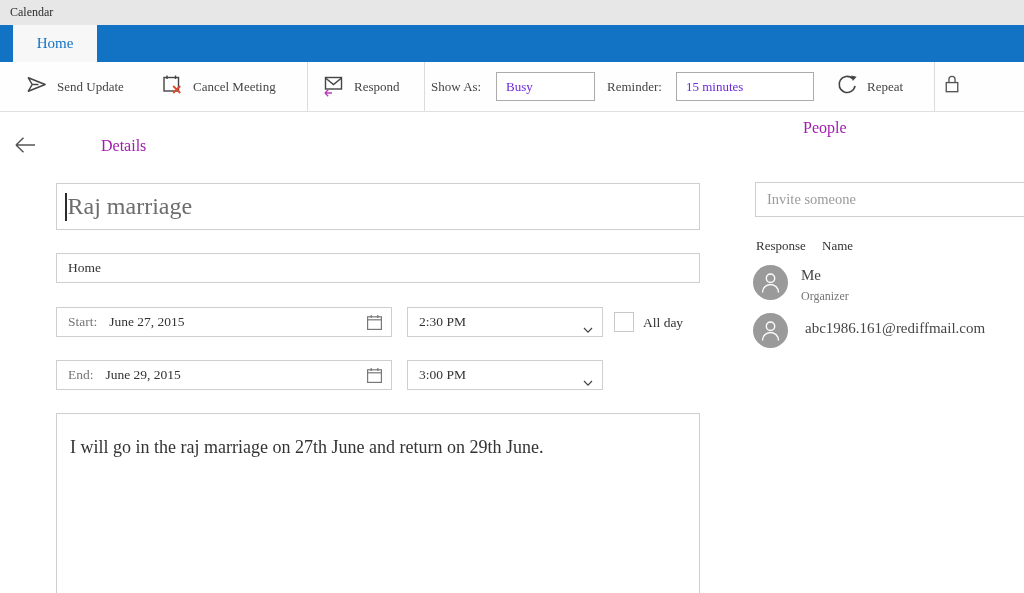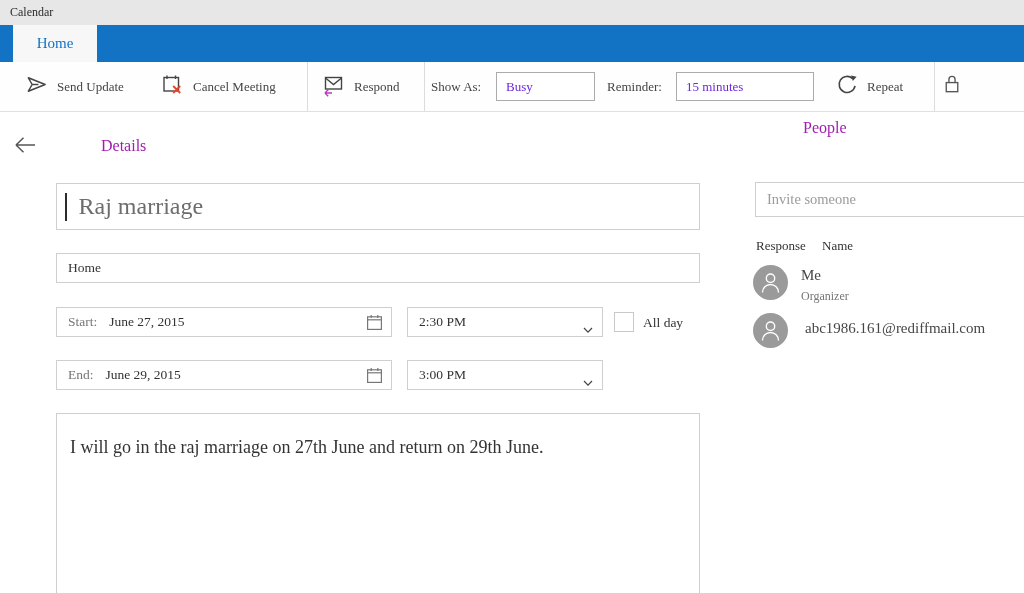--- a/index.html
+++ b/index.html
@@ -27,21 +27,21 @@
     position:absolute;top:10px;height:27px;background:#fff;border:1px solid #ababab;
     font-size:13px;color:#6d28d9;line-height:27px;padding-left:9px;box-sizing:content-box;
   }
   
   .heading{position:absolute;font-size:16px;color:#a21caf;margin-left:48px;}
   .field{position:absolute;background:#fff;border:1px solid #cfcfcf;box-sizing:border-box;}
   .field .val{font-size:13.5px;color:#333;}
   .field .glabel{font-size:13.5px;color:#767676;}
   .titlefield{display:flex;align-items:center;}
   .titlefield .cursor{width:1.5px;height:28px;background:#2b2b2b;margin-left:8px;}
-  .titlefield .bigval{font-size:24px;color:#6d6d6d;margin-left:12px;white-space:nowrap;text-align:right;}
+  .titlefield .bigval{font-size:24px;color:#6d6d6d;margin-left:1px;white-space:nowrap;text-align:right;}
   .rowfield{display:flex;align-items:center;}
   .selectbox{display:flex;align-items:center;}
   .cal-ic{position:absolute;right:8px;top:6px;}
   .chev{position:absolute;right:9px;top:12px;}
   .checkbox{position:absolute;width:20px;height:20px;border:1px solid #c9c9c9;background:#fff;box-sizing:border-box;}
   .desc{padding:21px 14px 0 13px;font-size:18px;color:#333;line-height:1.4;}
   .placeholder{font-size:14.5px;color:#9b9b9b;}
   .colhdr{position:absolute;font-size:13px;color:#333;}
   .att-name{position:absolute;font-size:15px;color:#464646;white-space:nowrap;}
   .att-role{position:absolute;font-size:12px;color:#767676;}

